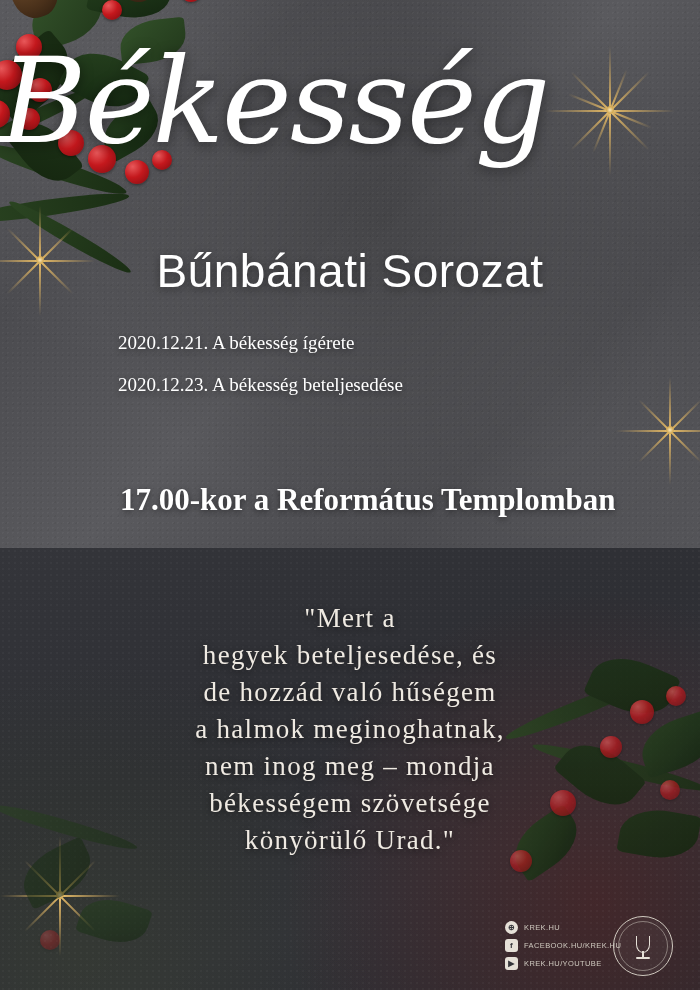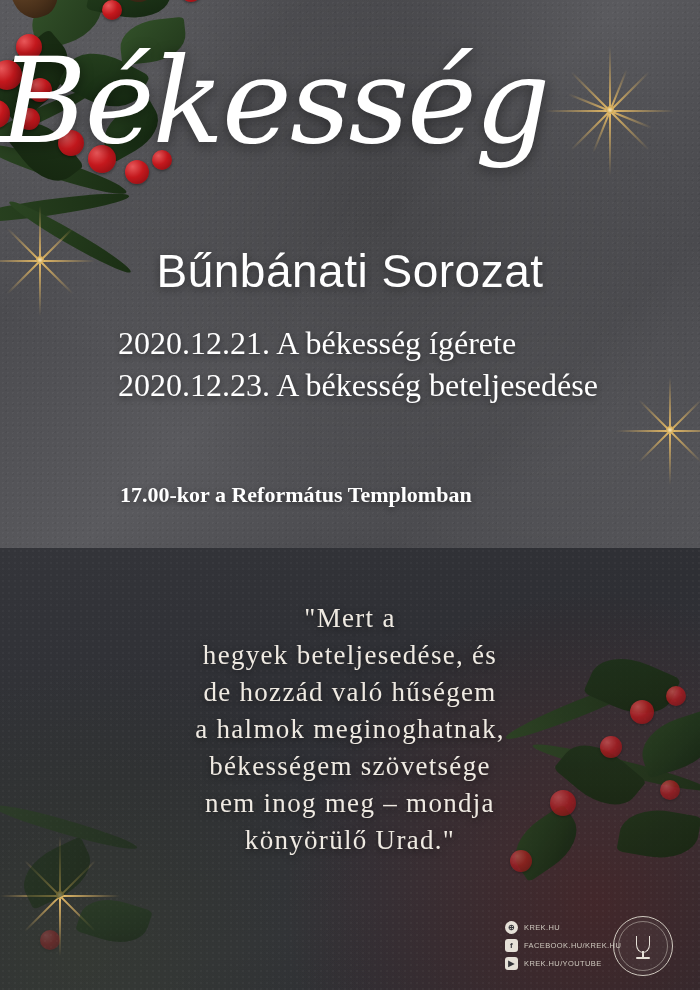--- a/index.html
+++ b/index.html
@@ -138,33 +138,33 @@
     letter-spacing: 0.5px;
     text-shadow: 0 2px 8px rgba(0,0,0,0.4);
     margin-top: 16px;
   }
   .program {
     position: absolute;
     left: 118px;
     top: 322px;
     color: #ffffff;
     font-family: "Liberation Serif", serif;
-    font-size: 32px;
+    font-size: 19px;
     line-height: 42px;
     text-shadow: 0 2px 6px rgba(0,0,0,0.45);
   }
   .program div { white-space: nowrap; }
   .venue {
     position: absolute;
     left: 120px;
     top: 482px;
     color: #ffffff;
     font-family: "Liberation Serif", serif;
     font-weight: 700;
-    font-size: 22px;
+    font-size: 31px;
     text-shadow: 0 2px 6px rgba(0,0,0,0.45);
   }
 
   .verse {
     position: absolute;
     left: 0; right: 0;
     top: 600px;
     text-align: center;
     color: #efeae2;
     font-family: "Liberation Serif", serif;
@@ -357,22 +357,22 @@
     <div>2020.12.23. A békesség beteljesedése</div>
   </div>
 
   <div class="venue">17.00-kor a Református Templomban</div>
 
   <div class="verse">
     <div>"Mert a</div>
     <div>hegyek beteljesedése, és</div>
     <div>de hozzád való hűségem</div>
     <div>a halmok meginoghatnak,</div>
+    <div>nem inog meg – mondja</div>
     <div>békességem szövetsége</div>
-    <div>nem inog meg – mondja</div>
     <div>könyörülő Urad."</div>
   </div>
 
   <div class="contacts">
     <div class="contact-row">
       <span class="contact-ico globe">⊕</span>
       <span>KREK.HU</span>
     </div>
     <div class="contact-row">
       <span class="contact-ico">f</span>

